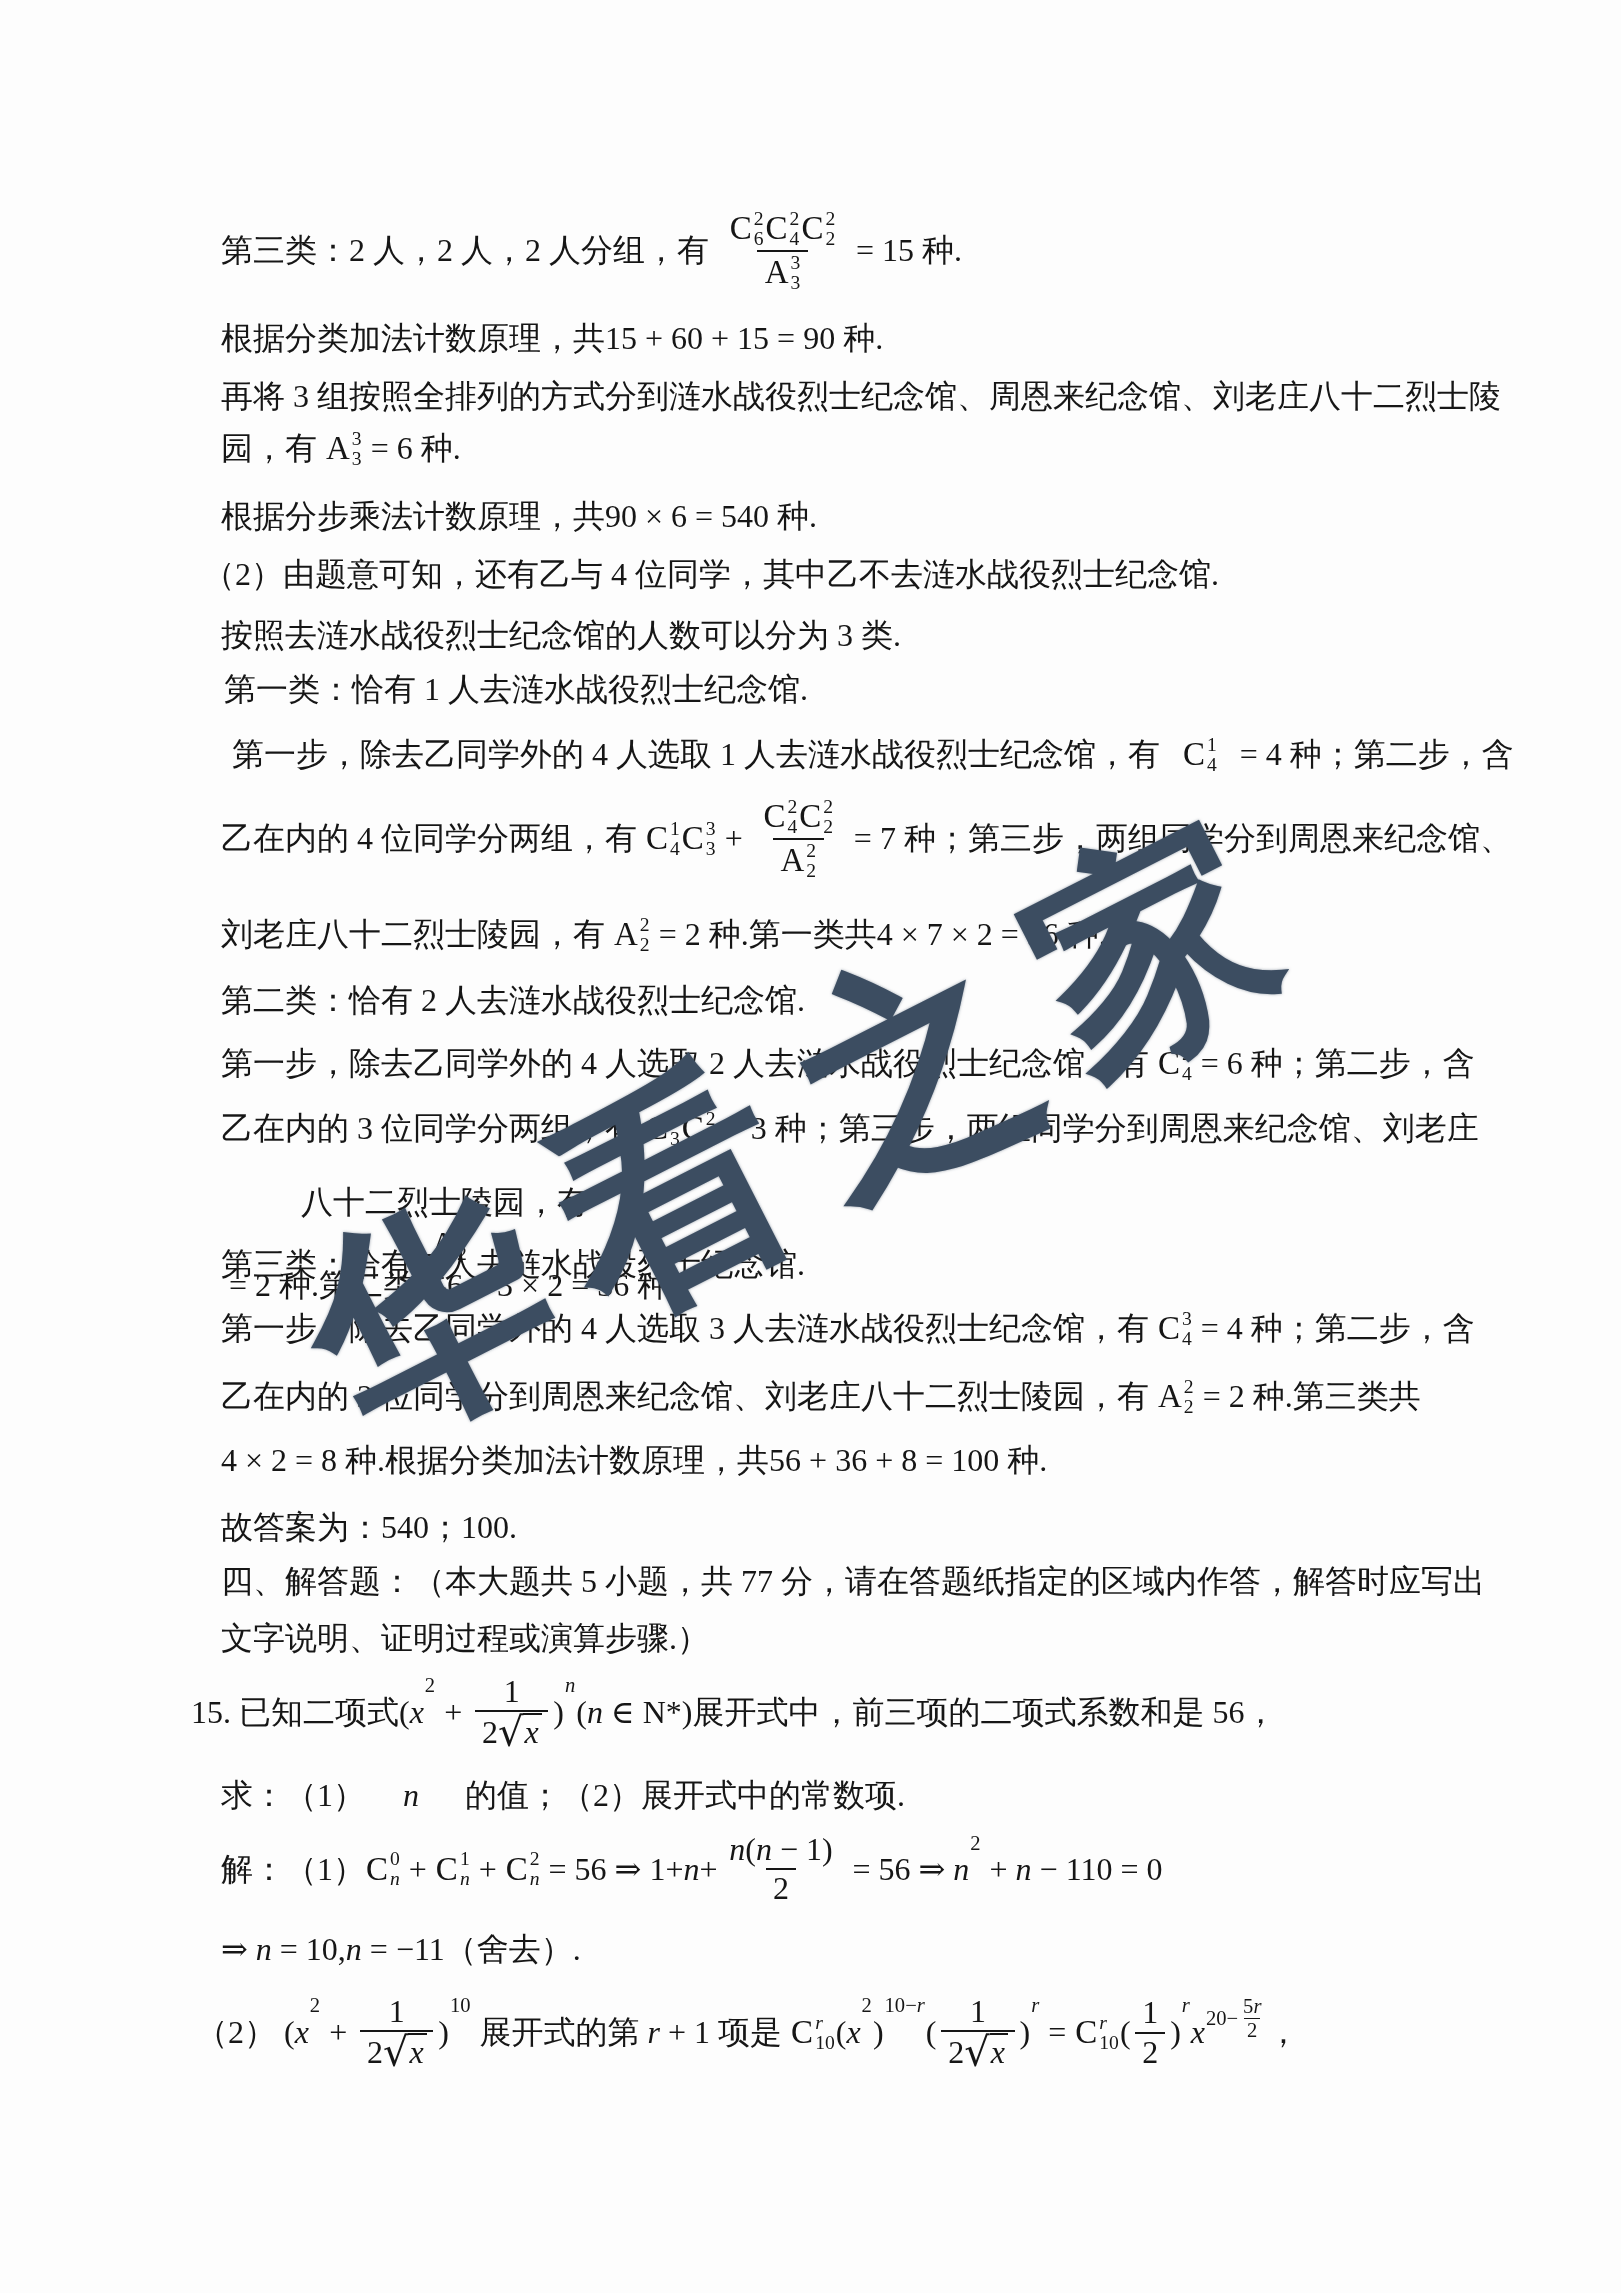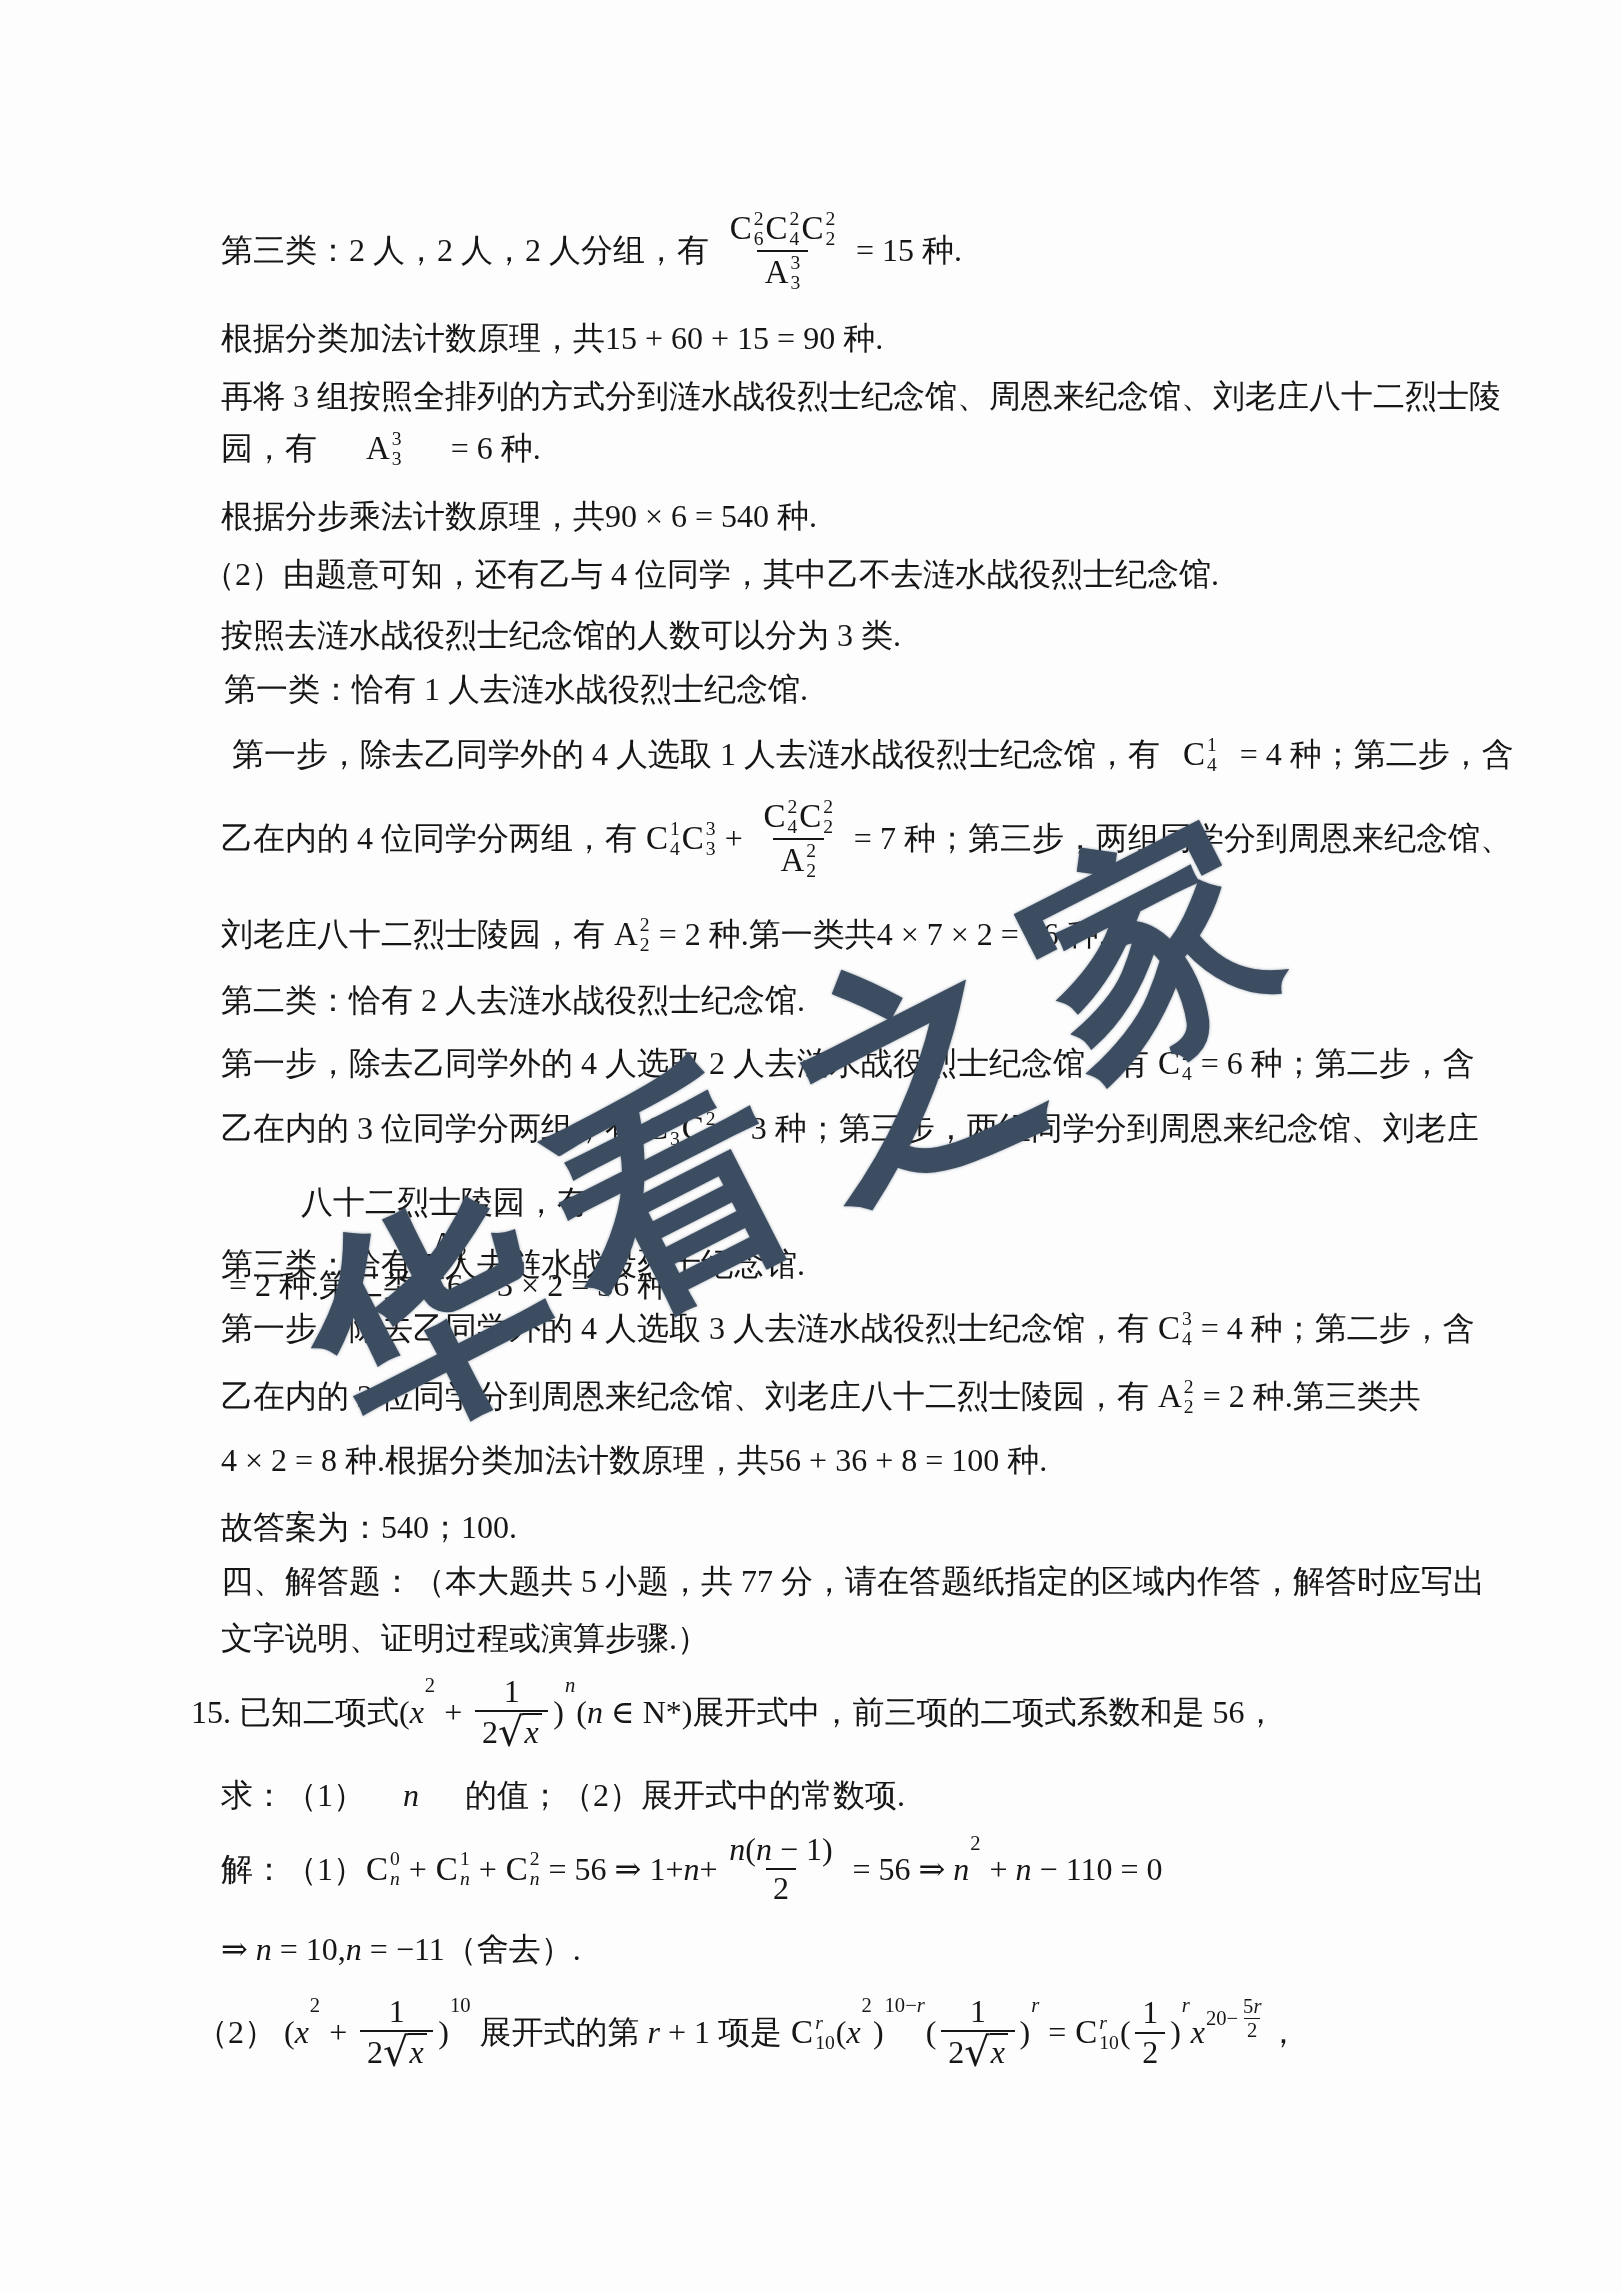--- a/index.html
+++ b/index.html
@@ -61,21 +61,21 @@
   }
 </style>
 </head>
 <body style="color: rgb(22, 22, 22);">
 
 <div class="page">
   <div id="content">
       <div class="line" style="top: 208px; left: 221px;"><span class="t">第三类：2 人，2 人，2 人分组，有 </span><span class="frac"><span class="num"><span class="ss"><span class="ssbase">C</span><span class="sscol"><span class="sssup">2</span><span class="sssub">6</span></span></span><span class="ss"><span class="ssbase">C</span><span class="sscol"><span class="sssup">2</span><span class="sssub">4</span></span></span><span class="ss"><span class="ssbase">C</span><span class="sscol"><span class="sssup">2</span><span class="sssub">2</span></span></span></span><span class="den"><span class="ss"><span class="ssbase">A</span><span class="sscol"><span class="sssup">3</span><span class="sssub">3</span></span></span></span></span><span class="t"> = 15 种.</span></div>
       <div class="line" style="top: 317px; left: 221px;"><span class="t">根据分类加法计数原理，共15 + 60 + 15 = 90 种.</span></div>
       <div class="line" style="top: 375px; left: 221px;"><span class="t">再将 3 组按照全排列的方式分到涟水战役烈士纪念馆、周恩来纪念馆、刘老庄八十二烈士陵</span></div>
-      <div class="line" style="top: 427px; left: 221px; gap: 40px;"><span class="t">园，有 </span><span class="ss"><span class="ssbase">A</span><span class="sscol"><span class="sssup">3</span><span class="sssub">3</span></span></span><span class="t"> = 6 种.</span></div>
+      <div class="line" style="top: 427px; left: 221px;"><span class="t">园，有 </span><span class="ss"><span class="ssbase">A</span><span class="sscol"><span class="sssup">3</span><span class="sssub">3</span></span></span><span class="t"> = 6 种.</span></div>
       <div class="line" style="top: 495px; left: 221px;"><span class="t">根据分步乘法计数原理，共90 × 6 = 540 种.</span></div>
       <div class="line" style="top: 553px; left: 203px;"><span class="t">（2）由题意可知，还有乙与 4 位同学，其中乙不去涟水战役烈士纪念馆.</span></div>
       <div class="line" style="top: 614px; left: 221px;"><span class="t">按照去涟水战役烈士纪念馆的人数可以分为 3 类.</span></div>
       <div class="line" style="top: 668px; left: 224px;"><span class="t">第一类：恰有 1 人去涟水战役烈士纪念馆.</span></div>
       <div class="line" style="top: 733px; left: 232px; gap: 14px;"><span class="t">第一步，除去乙同学外的 4 人选取 1 人去涟水战役烈士纪念馆，有 </span><span class="ss"><span class="ssbase">C</span><span class="sscol"><span class="sssup">1</span><span class="sssub">4</span></span></span><span class="t"> = 4 种；第二步，含</span></div>
       <div class="line" style="top: 796px; left: 221px;"><span class="t">乙在内的 4 位同学分两组，有 </span><span class="ss"><span class="ssbase">C</span><span class="sscol"><span class="sssup">1</span><span class="sssub">4</span></span></span><span class="ss"><span class="ssbase">C</span><span class="sscol"><span class="sssup">3</span><span class="sssub">3</span></span></span><span class="t"> + </span><span class="frac"><span class="num"><span class="ss"><span class="ssbase">C</span><span class="sscol"><span class="sssup">2</span><span class="sssub">4</span></span></span><span class="ss"><span class="ssbase">C</span><span class="sscol"><span class="sssup">2</span><span class="sssub">2</span></span></span></span><span class="den"><span class="ss"><span class="ssbase">A</span><span class="sscol"><span class="sssup">2</span><span class="sssub">2</span></span></span></span></span><span class="t"> = 7 种；第三步，两组同学分到周恩来纪念馆、</span></div>
       <div class="line" style="top: 913px; left: 221px;"><span class="t">刘老庄八十二烈士陵园，有 </span><span class="ss"><span class="ssbase">A</span><span class="sscol"><span class="sssup">2</span><span class="sssub">2</span></span></span><span class="t"> = 2 种.第一类共4 × 7 × 2 = 56 种.</span></div>
       <div class="line" style="top: 979px; left: 221px;"><span class="t">第二类：恰有 2 人去涟水战役烈士纪念馆.</span></div>
       <div class="line" style="top: 1042px; left: 221px;"><span class="t">第一步，除去乙同学外的 4 人选取 2 人去涟水战役烈士纪念馆，有 </span><span class="ss"><span class="ssbase">C</span><span class="sscol"><span class="sssup">2</span><span class="sssub">4</span></span></span><span class="t"> = 6 种；第二步，含</span></div>
       <div class="line" style="top: 1107px; left: 221px;"><span class="t">乙在内的 3 位同学分两组，有 </span><span class="ss"><span class="ssbase">C</span><span class="sscol"><span class="sssup">1</span><span class="sssub">3</span></span></span><span class="ss"><span class="ssbase">C</span><span class="sscol"><span class="sssup">2</span><span class="sssub">2</span></span></span><span class="t"> = 3 种；第三步，两组同学分到周恩来纪念馆、刘老庄</span></div>

